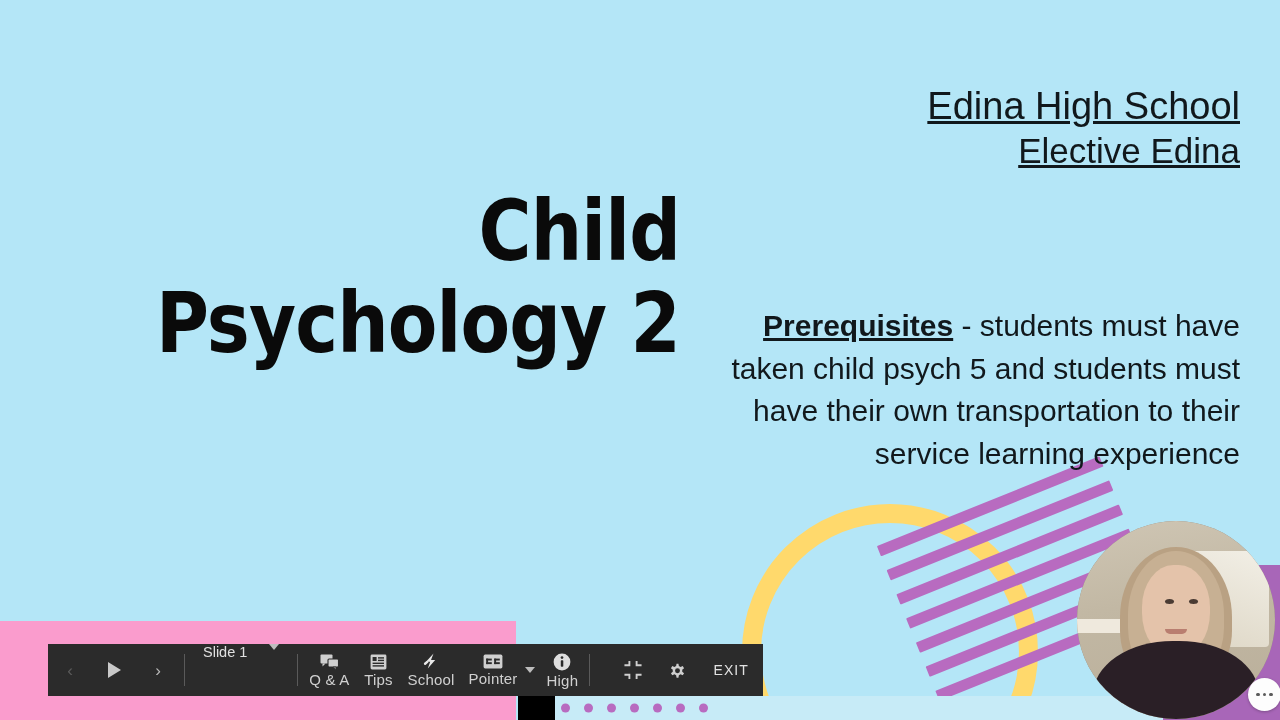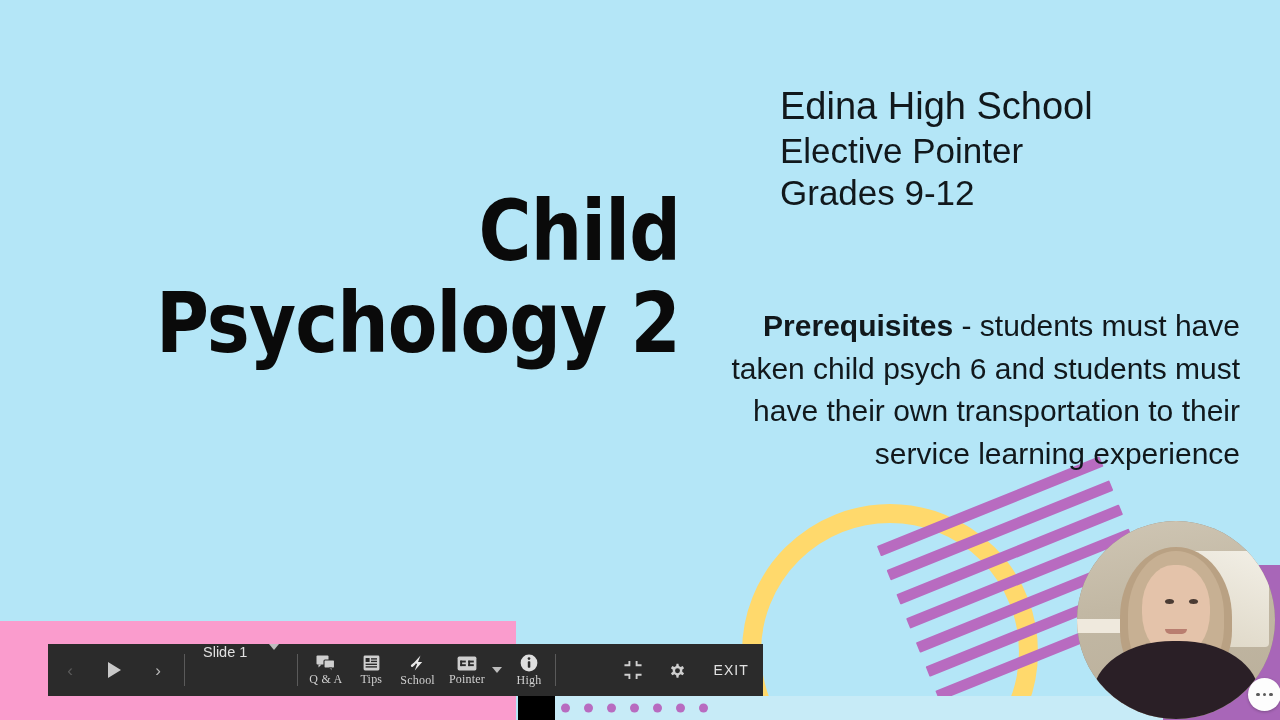--- a/index.html
+++ b/index.html
@@ -108,39 +108,41 @@
     letter-spacing: -1px;
     transform: scaleX(0.86);
     transform-origin: 100% 0;
   }
 
   .meta-block {
     position: absolute;
     right: 40px;
     top: 84px;
     width: 460px;
-    text-align: left;
+    text-align: right;
     color: #11181c;
     font-size: 35px;
     line-height: 1.2;
+    text-decoration: underline;
   }
   .meta-block .meta-line.school { font-size: 38px; }
 
   .prereq-block {
     position: absolute;
     right: 40px;
     top: 305px;
     width: 510px;
     text-align: right;
     color: #11181c;
     font-size: 30px;
     line-height: 1.42;
   }
   .prereq-block .prereq-label {
     font-weight: 700;
+    text-decoration: underline;
   }
 
   
   .avatar {
     position: absolute;
     left: 1077px;
     top: 521px;
     width: 198px;
     height: 198px;
     border-radius: 50%;
@@ -281,25 +283,24 @@
     min-width: 44px;
     padding: 0 7px;
     display: flex;
     flex-direction: column;
     align-items: center;
     justify-content: center;
     gap: 2px;
     cursor: pointer;
   }
   .tb-btn .tb-label {
-    font-size: 12px;
+    font-size: 15px;
     color: #d0d0d0;
     letter-spacing: 0.2px;
     line-height: 1;
-    font-family: Liberation Serif, serif;
   }
   .tb-btn.dim { opacity: 0.33; }
   .tb-icon {
     display: flex;
     align-items: center;
     justify-content: center;
     color: #cfcfcf;
   }
   .tb-arrow {
     font-size: 17px;
@@ -380,26 +381,25 @@
 
   <div class="black-box"></div>
 
   <div class="slide-title" style="color: rgb(10, 10, 10);">
     <div>Child</div>
     <div>Psychology 2</div>
   </div>
 
   <div class="meta-block">
     <div class="meta-line school">Edina High School</div>
-    <div class="meta-line">Elective Pointer</div>
-    <div class="meta-line">Grades 9-12</div>
+    <div class="meta-line">Elective Edina</div>
   </div>
 
   <div class="prereq-block">
-    <span class="prereq-label">Prerequisites</span><span> - students must have taken child psych 6 and students must have their own transportation to their service learning experience</span>
+    <span class="prereq-label">Prerequisites</span><span> - students must have taken child psych 5 and students must have their own transportation to their service learning experience</span>
   </div>
 
   <div class="avatar">
     <div class="room-wall"></div>
     <div class="window-light"></div>
     <div class="counter"></div>
     <div class="hair"></div>
     <div class="hair-shade"></div>
     <div class="face"></div>
     <div class="eye left"></div>

